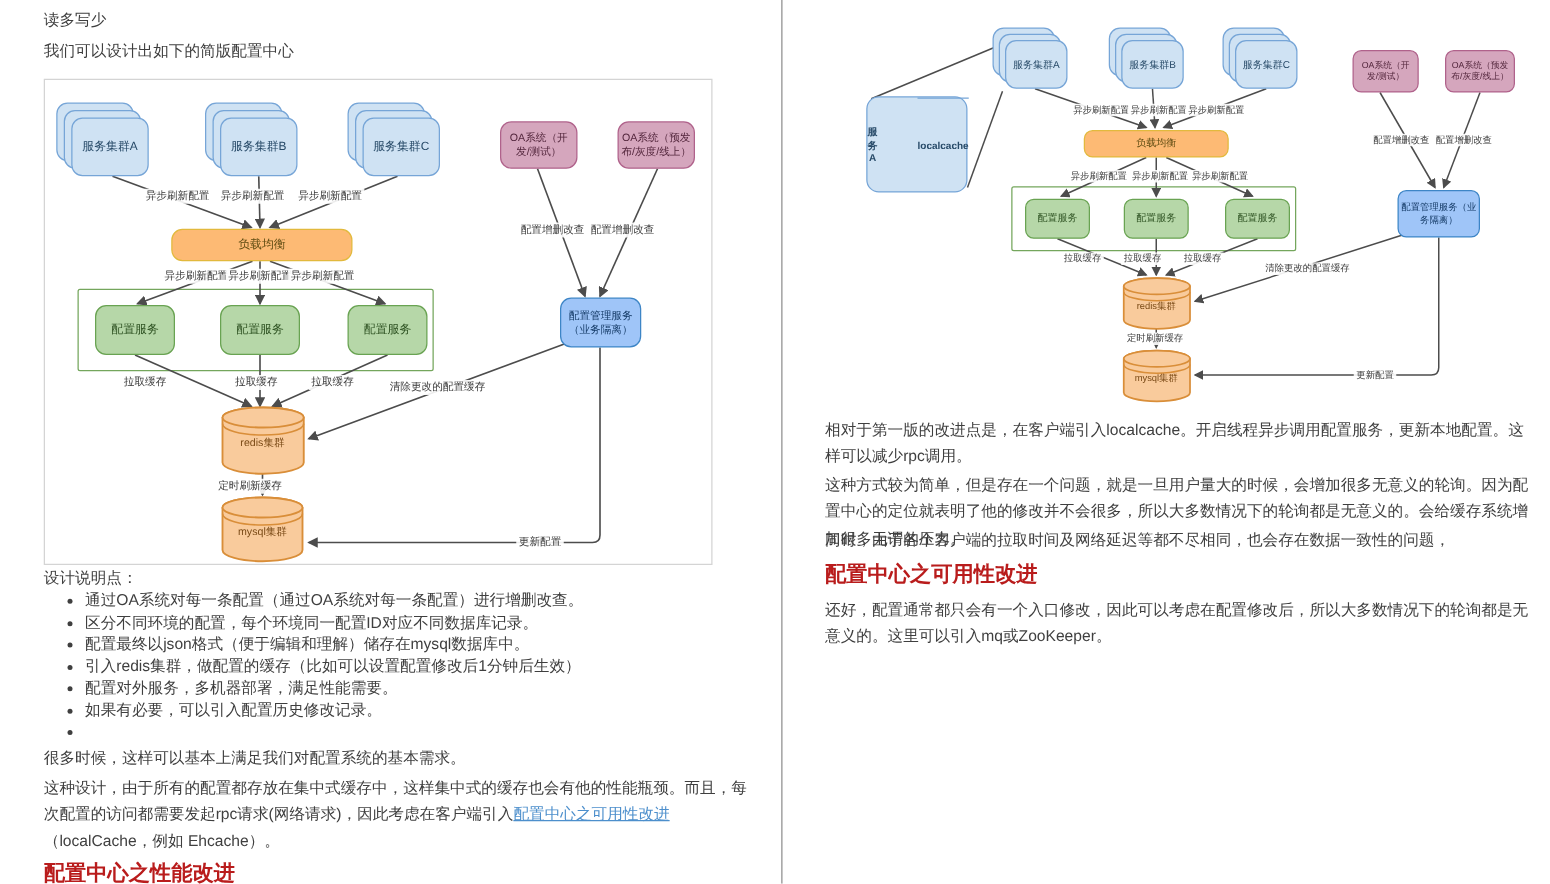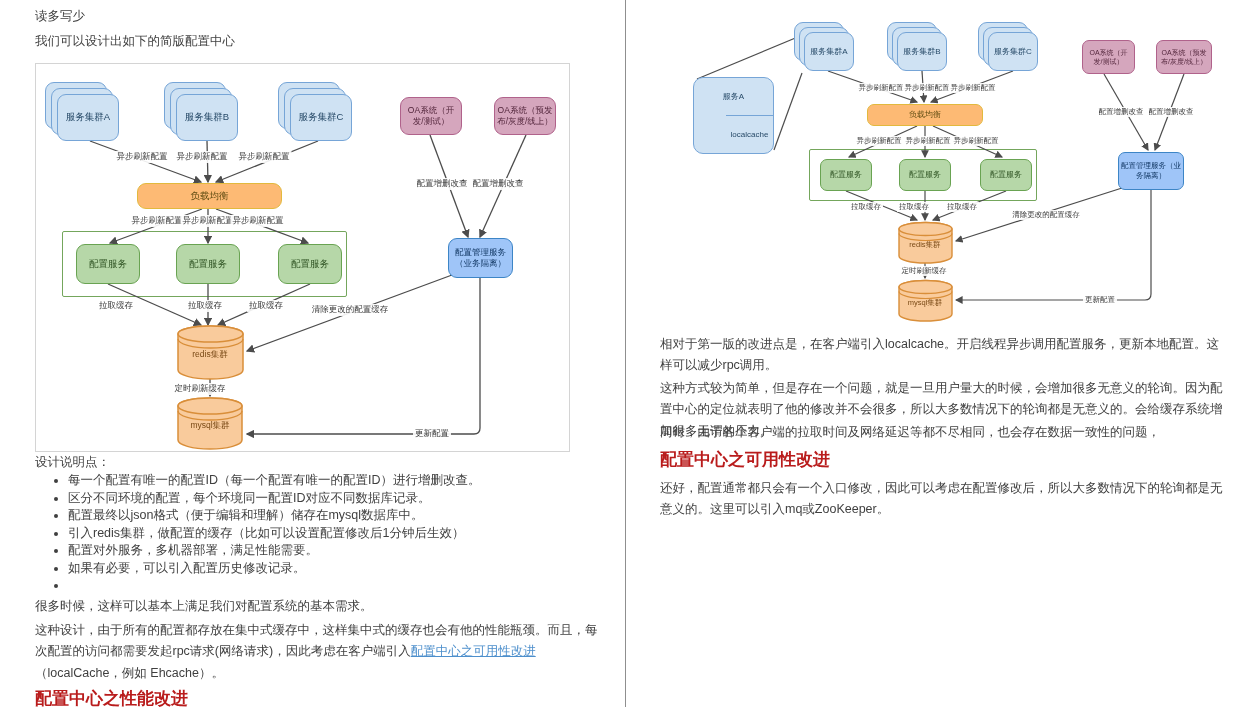--- a/index.html
+++ b/index.html
@@ -20,21 +20,21 @@
   .gframe{position:absolute;border:1.5px solid #74a65c;border-radius:2px;z-index:0;box-sizing:border-box;}
   svg.wires{position:absolute;left:0;top:0;z-index:1;}
   
   .node{position:absolute;box-sizing:border-box;display:flex;align-items:center;justify-content:center;
         text-align:center;border-radius:9px;z-index:2;line-height:1.3;padding:2px;}
   .c-yellow{background:#fdba74;border:1.5px solid #e2b93d;color:#5f4c12;}
   .c-green{background:#b6d7a8;border:1.5px solid #69a352;color:#2f5323;}
   .c-pink{background:#d5a6bd;border:1.5px solid #b0628b;color:#53263c;}
   .c-blue{background:#9fc5f8;border:1.5px solid #3d85c6;color:#143a66;}
   .split{position:absolute;box-sizing:border-box;background:#cfe2f3;border:1.5px solid #76a5d7;
-         border-radius:10px;z-index:2;display:flex;flex-direction:column;color:#274a68;}
+         border-radius:10px;z-index:2;display:flex;flex-direction:row;color:#274a68;font-weight:bold;}
   .split .row{flex:1;display:flex;align-items:center;justify-content:center;text-align:center;}
   .split .row + .row{border-top:1.5px solid #76a5d7;margin-left:32px;}
   
   .stack{position:absolute;z-index:2;}
   .stack .sl{position:absolute;left:0;top:0;width:100%;height:100%;background:#cfe2f3;
              border:1.5px solid #76a5d7;border-radius:9px;box-sizing:border-box;}
   .stack .sl.b2{transform:translate(-12px,-12px);}
   .stack .sl.b1{transform:translate(-6px,-6px);}
   .stack.sm .sl.b2{transform:translate(-10px,-10px);}
   .stack.sm .sl.b1{transform:translate(-5px,-5px);}
@@ -159,21 +159,21 @@
 <div class="dlbl nobg" style="left:210px;top:426px;">mysql集群</div>
 <div class="dlbl" style="left:350px;top:310px;">清除更改的配置缓存</div>
 <div class="dlbl" style="left:432px;top:434px;">更新配置</div>
 <div class="dlbl crud" style="left:470px;top:184px;">
   <span>配置增删改查</span>
   <span>配置增删改查</span>
 </div>
 
 <div class="t" style="left:35px;top:452px;">设计说明点：</div>
 <ul class="notes">
-  <li>每一个配置有唯一的配置ID（每一个配置有唯一的配置ID）进行增删改查。</li>
+  <li>通过OA系统对每一条配置（通过OA系统对每一条配置）进行增删改查。</li>
   <li>区分不同环境的配置，每个环境同一配置ID对应不同数据库记录。</li>
   <li>配置最终以json格式（便于编辑和理解）储存在mysql数据库中。</li>
   <li>引入redis集群，做配置的缓存（比如可以设置配置修改后1分钟后生效）</li>
   <li>配置对外服务，多机器部署，满足性能需要。</li>
   <li>如果有必要，可以引入配置历史修改记录。</li>
   <li></li>
 </ul>
 <div class="t" style="left:35px;top:596px;width:565px;">很多时候，这样可以基本上满足我们对配置系统的基本需求。</div>
 <div class="t" style="left:35px;top:620px;width:567px;">
   <span>这种设计，由于所有的配置都存放在集中式缓存中，这样集中式的缓存也会有他的性能瓶颈。而且，每次配置的访问都需要发起rpc请求(网络请求)，因此考虑在客户端引入</span><a class="link">配置中心之可用性改进</a><span>（localCache，例如 Ehcache）。</span>

